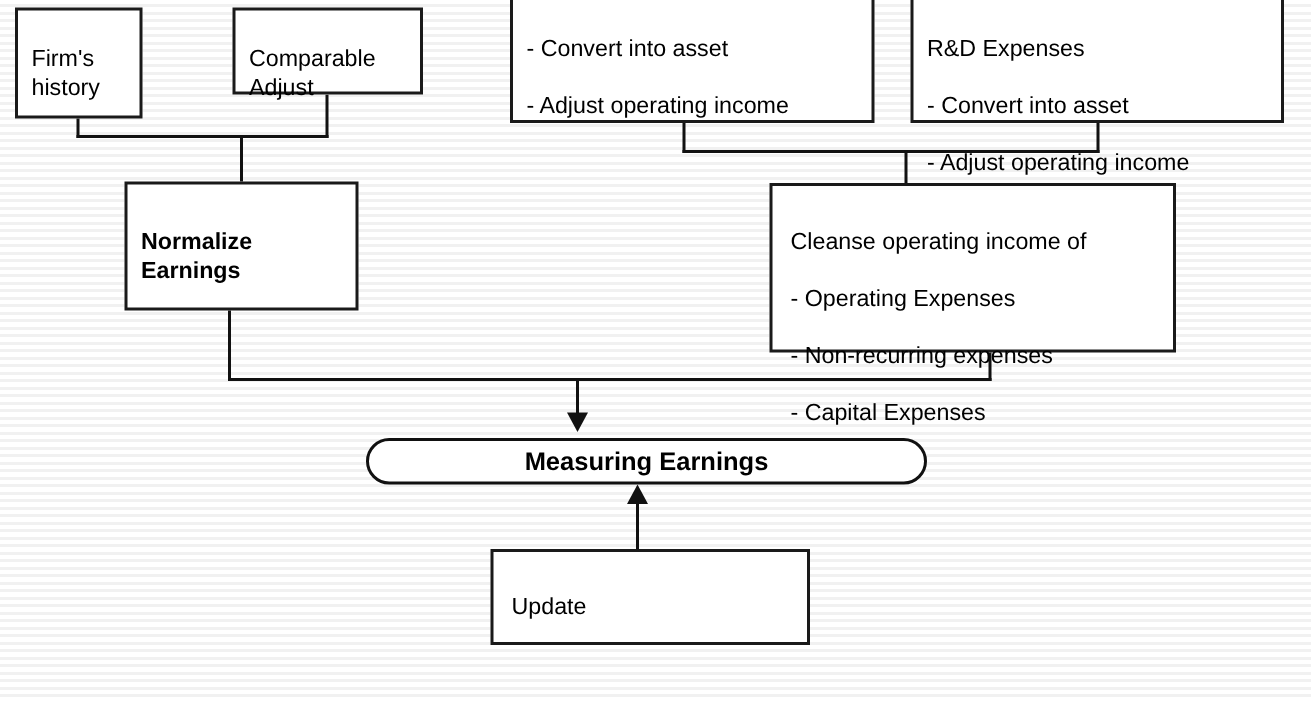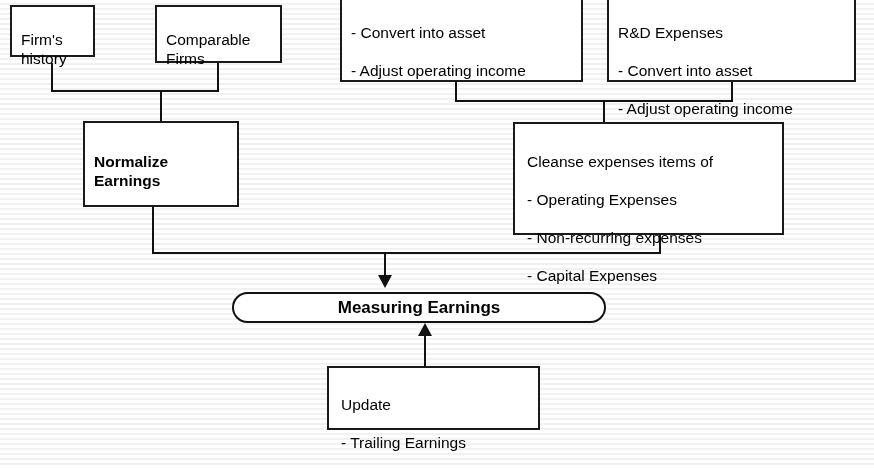--- a/index.html
+++ b/index.html
@@ -89,58 +89,57 @@
 
   <div class="ln lnv" style="left:152px; top:205px; height:49px;"></div>
   <div class="ln lnv" style="left:659px; top:233px; height:21px;"></div>
   <div class="ln lnh" style="left:152px; top:252px; width:509px;"></div>
   <div class="ln lnv" style="left:384px; top:252px; height:24px;"></div>
   <div class="arrow-down" style="left:378px; top:275px;"></div>
 
   <div class="ln lnv" style="left:424px; top:336px; height:31px;"></div>
   <div class="arrow-up" style="left:418px; top:323px;"></div>
 
-  <div class="node" style="left:10px; top:5px; width:85px; height:52px;">
+  <div class="node" style="left:10px; top:5px; width:85px; height:74px;">
     <span class="txt">Firm's
 history</span>
   </div>
 
   <div class="node" style="left:155px; top:5px; width:127px; height:58px;">
     <span class="txt">Comparable
-Firms</span>
+Adjust</span>
   </div>
 
   <div class="node" style="left:340px; top:-2px; width:243px; height:84px;">
     <span class="txt">- Convert into asset</span>
     <span class="txt">- Adjust operating income</span>
   </div>
 
   <div class="node" style="left:607px; top:-2px; width:249px; height:84px;">
     <span class="txt">R&amp;D Expenses</span>
     <span class="txt">- Convert into asset</span>
     <span class="txt">- Adjust operating income</span>
   </div>
 
   <div class="node bold-all" style="left:83px; top:121px; width:156px; height:86px; padding-top:10px; ">
     <span class="txt">Normalize
 Earnings</span>
   </div>
 
   <div class="node" style="left:513px; top:122px; width:271px; height:113px; padding-top:9px; padding-left:12px;">
     <span class="txt" style="white-space:normal;">
-      <b class="bold">Cleanse</b><span> expenses items of</span>
+      <b class="bold">Cleanse</b><span> operating income of</span>
     </span>
     <span class="txt">- Operating Expenses</span>
     <span class="txt">- Non-recurring expenses</span>
     <span class="txt">- Capital Expenses</span>
   </div>
 
-  <div class="oval" style="left:232px; top:292px; width:374px; height:31px;">
+  <div class="oval" style="left:244px; top:292px; width:374px; height:31px;">
     <span>Measuring Earnings</span>
   </div>
 
   <div class="node" style="left:327px; top:366px; width:213px; height:64px; padding-top:8px; padding-left:12px;">
     <span class="txt bold">Update</span>
-    <span class="txt">- Trailing Earnings</span>
     
   </div>
 
 </div>
 
 </body></html>

